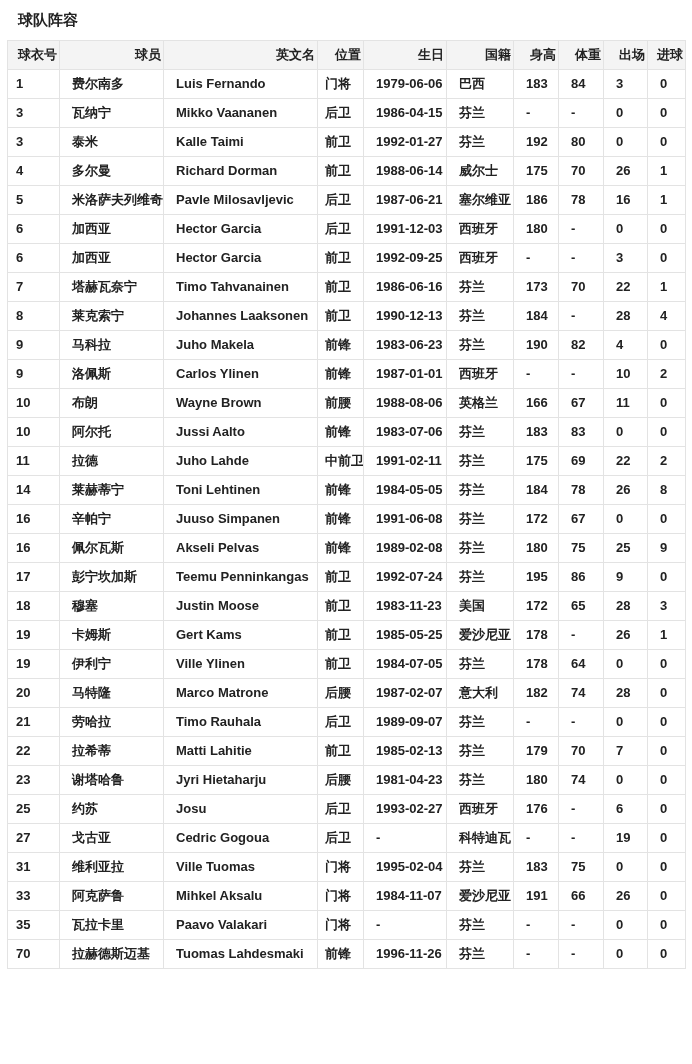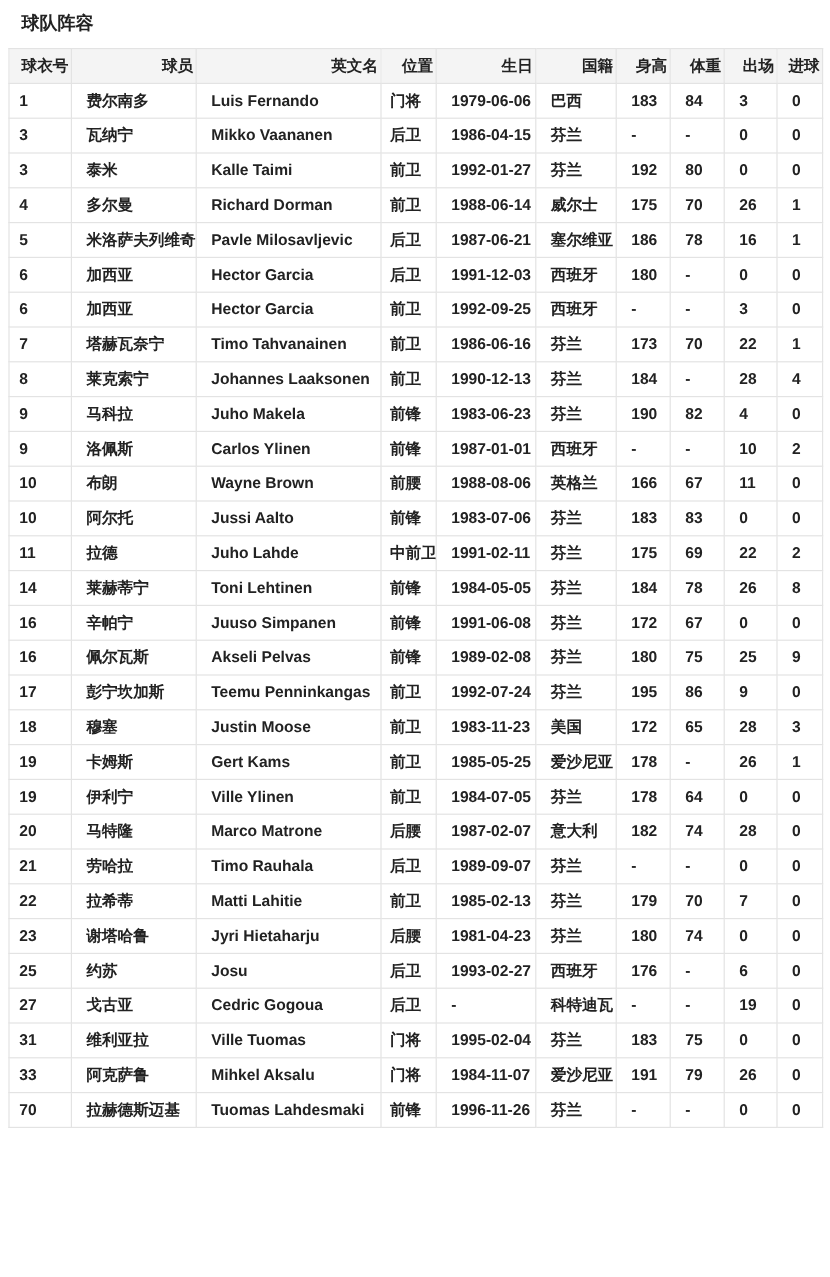--- a/index.html
+++ b/index.html
@@ -405,22 +405,34 @@
       <td>0</td>
     </tr>
       <tr>
       <td>33</td>
       <td>阿克萨鲁</td>
       <td>Mihkel Aksalu</td>
       <td>门将</td>
       <td>1984-11-07</td>
       <td>爱沙尼亚</td>
       <td>191</td>
-      <td>79</td>
+      <td>66</td>
       <td>26</td>
+      <td>0</td>
+    </tr>
+      <tr>
+      <td>35</td>
+      <td>瓦拉卡里</td>
+      <td>Paavo Valakari</td>
+      <td>门将</td>
+      <td>-</td>
+      <td>芬兰</td>
+      <td>-</td>
+      <td>-</td>
+      <td>0</td>
       <td>0</td>
     </tr>
       <tr>
       <td>70</td>
       <td>拉赫德斯迈基</td>
       <td>Tuomas Lahdesmaki</td>
       <td>前锋</td>
       <td>1996-11-26</td>
       <td>芬兰</td>
       <td>-</td>

